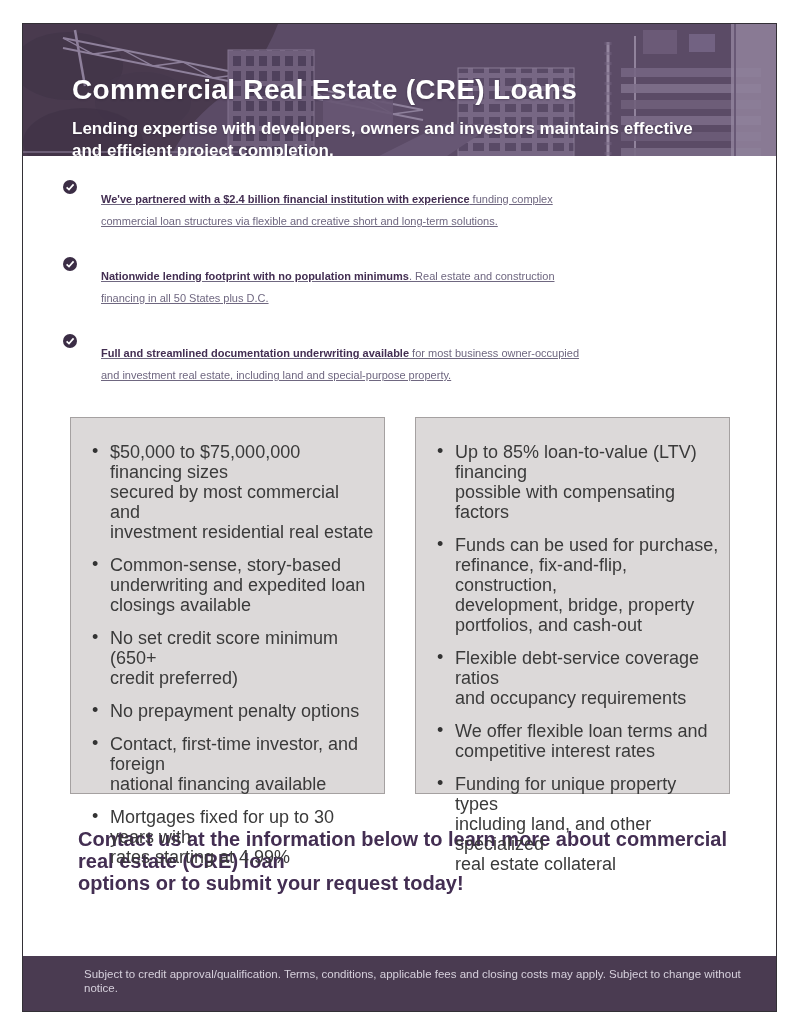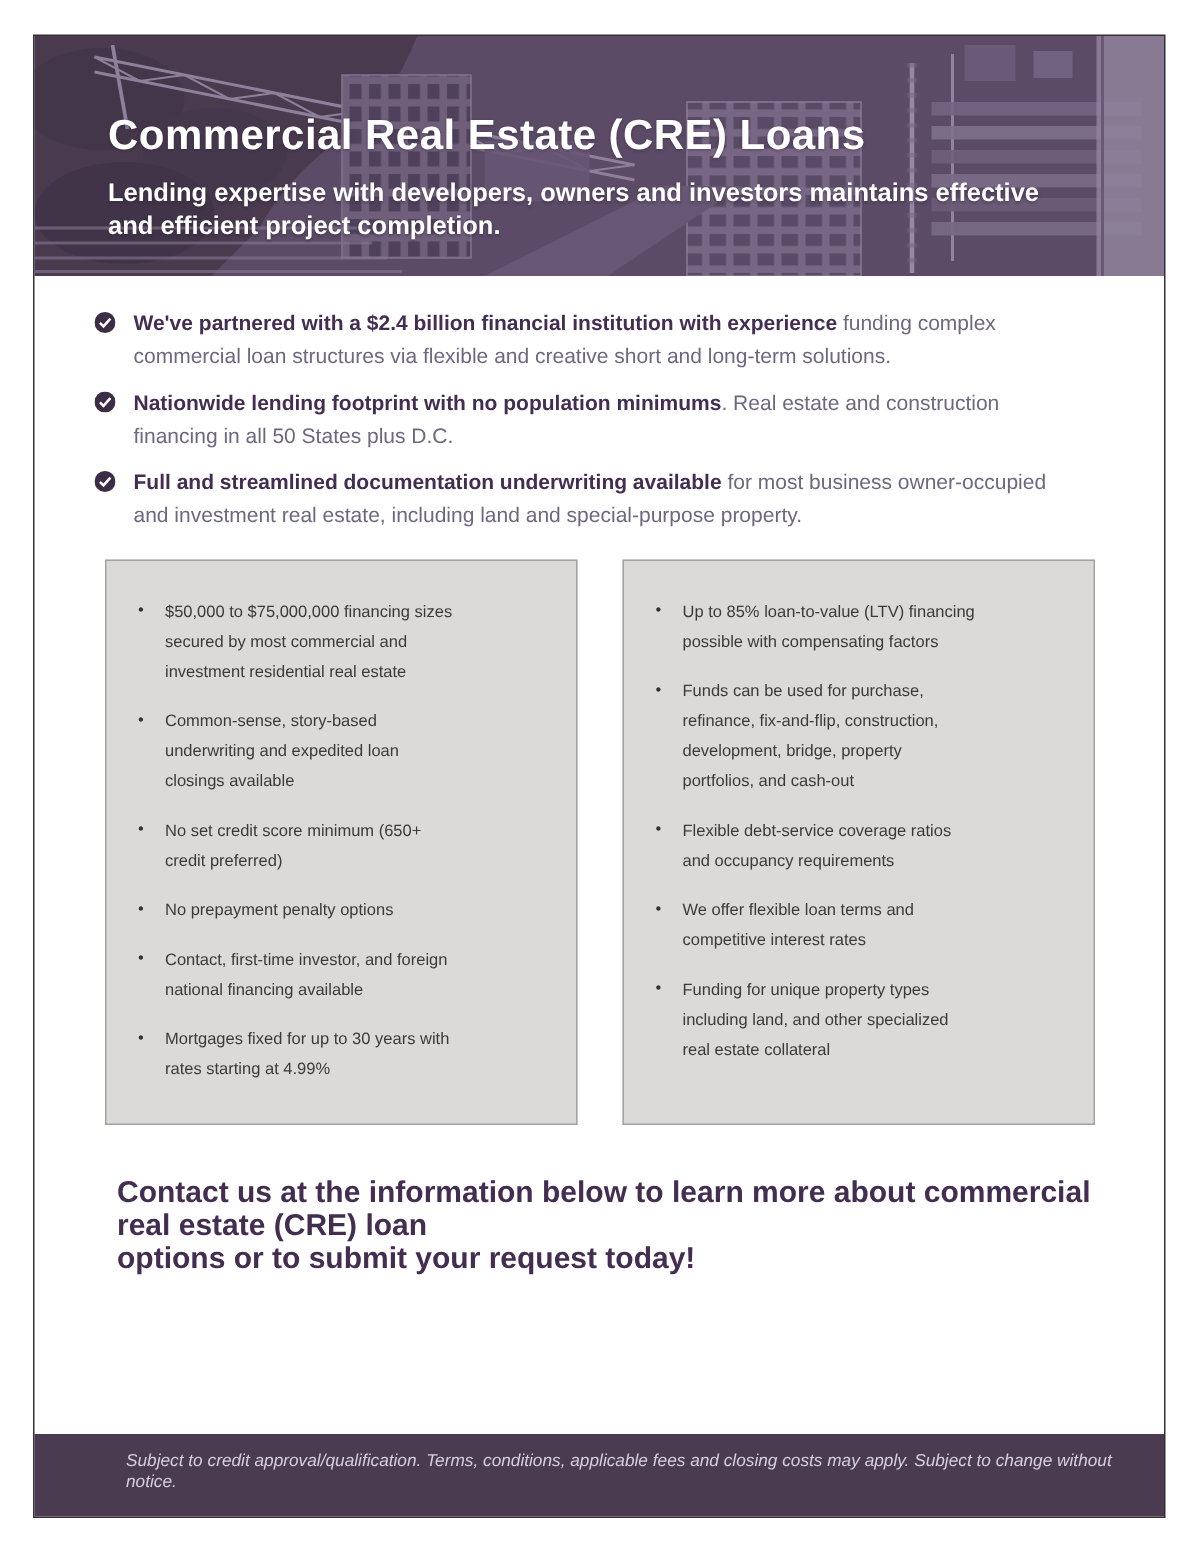--- a/index.html
+++ b/index.html
@@ -6,63 +6,63 @@
   body {
     width:800px; height:1027px; background:#ffffff; position:relative;
     font-family:"Liberation Sans", sans-serif; overflow:hidden;
   }
   .doc {
     position:absolute; left:22px; top:23px; width:755px; height:989px;
     border:1px solid #333036; background:#ffffff; box-sizing:border-box;
   }
   
   .hero {
-    position:relative; width:100%; height:160px; background:#5c4c66; overflow:hidden;
+    position:relative; width:100%; height:132px; background:#5c4c66; overflow:hidden;
   }
   .hero-art { position:absolute; left:0; top:0; }
   .hero-text { position:relative; padding:50px 0 0 49px; color:#ffffff; }
   .hero-title {
     margin:0 0 12px 0; font-size:28px; font-weight:bold; letter-spacing:.3px;
     text-shadow:0 1px 2px rgba(40,28,50,.45);
   }
   .hero-sub {
     margin:0; font-size:17px; line-height:22px; white-space:pre-line; font-weight:bold;
     text-shadow:0 1px 2px rgba(40,28,50,.4);
   }
   
   .highlights { padding:20px 30px 0 40px; }
   .h-item { display:flex; margin-bottom:9px; }
   .h-icon { flex:0 0 14px; margin:4px 12px 0 0; }
   .h-text {
-    margin:0; font-size:14px; line-height:22px; color:#6f6780; white-space:pre-line;
+    margin:12px; font-size:11px; line-height:22px; color:#6f6780; white-space:pre-line;text-decoration:underline;
   }
   .h-text b { color:#432e52; }
   
   .boxes { display:flex; gap:30px; margin:19px 0 0 47px; }
   .box {
     width:315px; height:377px; box-sizing:border-box;
     background:#dcd9d9; border:1px solid #a5a1a1; padding:24px 10px 0 16px;
   }
   .box ul { margin:0; padding:0; list-style:none; }
   .box li {
     position:relative; padding-left:23px; margin-bottom:13px;
-    font-size:11px; line-height:20px; color:#3a3a3a; white-space:pre-line;
+    font-size:18px; line-height:20px; color:#3a3a3a; white-space:pre-line;
   }
   .box li::before { content:"\2022"; position:absolute; left:5px; top:-1px; color:#333; }
   
   .contact {
     margin:34px 40px 0 55px; font-size:20px; line-height:22px;
     font-weight:bold; color:#432e52; white-space:pre-line;
   }
   
   .foot {
     position:absolute; left:0; right:0; bottom:0; height:55px; box-sizing:border-box;
     background:#4a3b51; color:#d6d0dc; padding:11px 20px 0 61px; font-size:11.5px;
   }
-  .foot p { margin:0 0 4px 0; line-height:14px;font-style:italic; }
+  .foot p { margin:0 0 4px 0; line-height:14px; }
 </style>
 </head>
 <body>
 
 <div class="doc">
 
   <header class="hero">
     <svg class="hero-art" width="755" height="160" viewBox="0 0 755 160" aria-hidden="true">
       <rect width="755" height="160" fill="#5c4c66"></rect>
 

